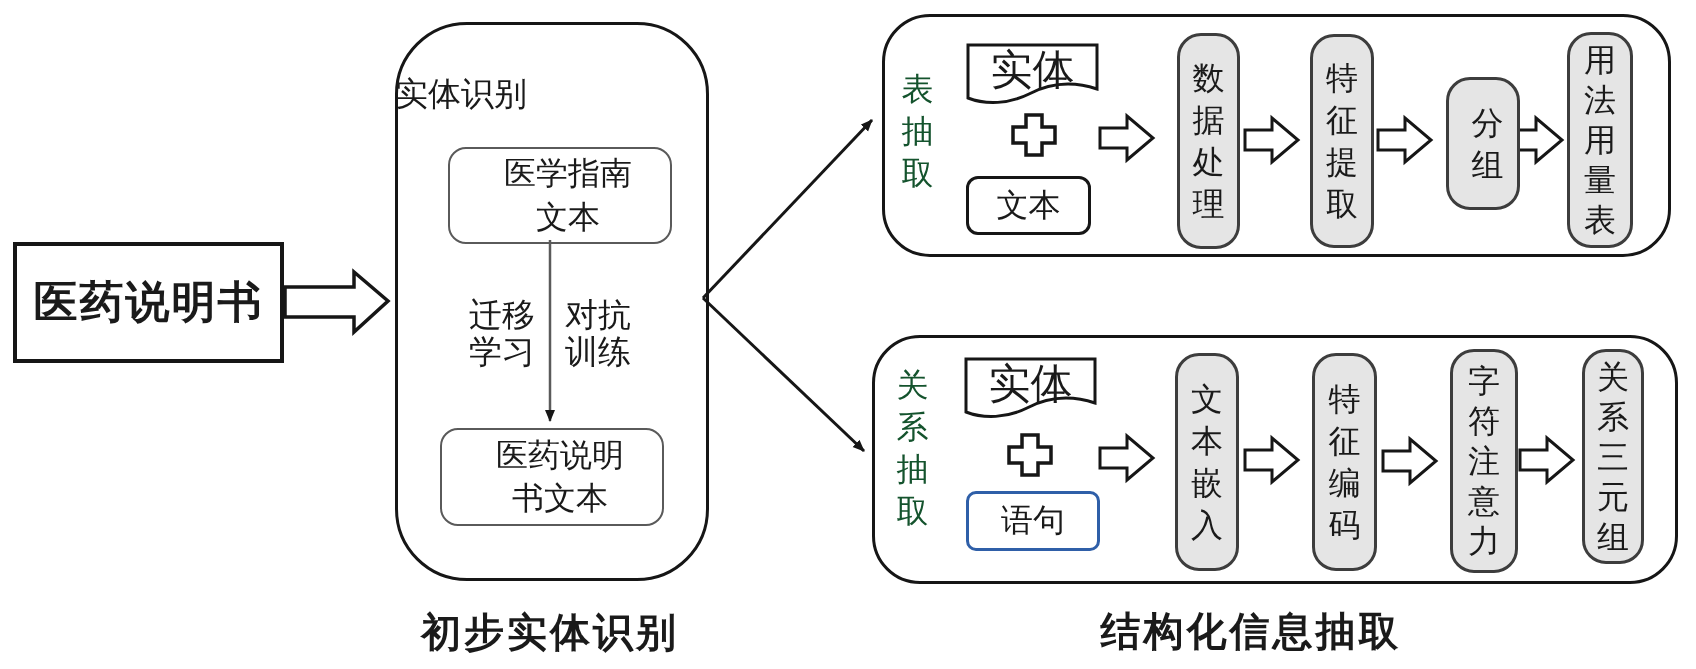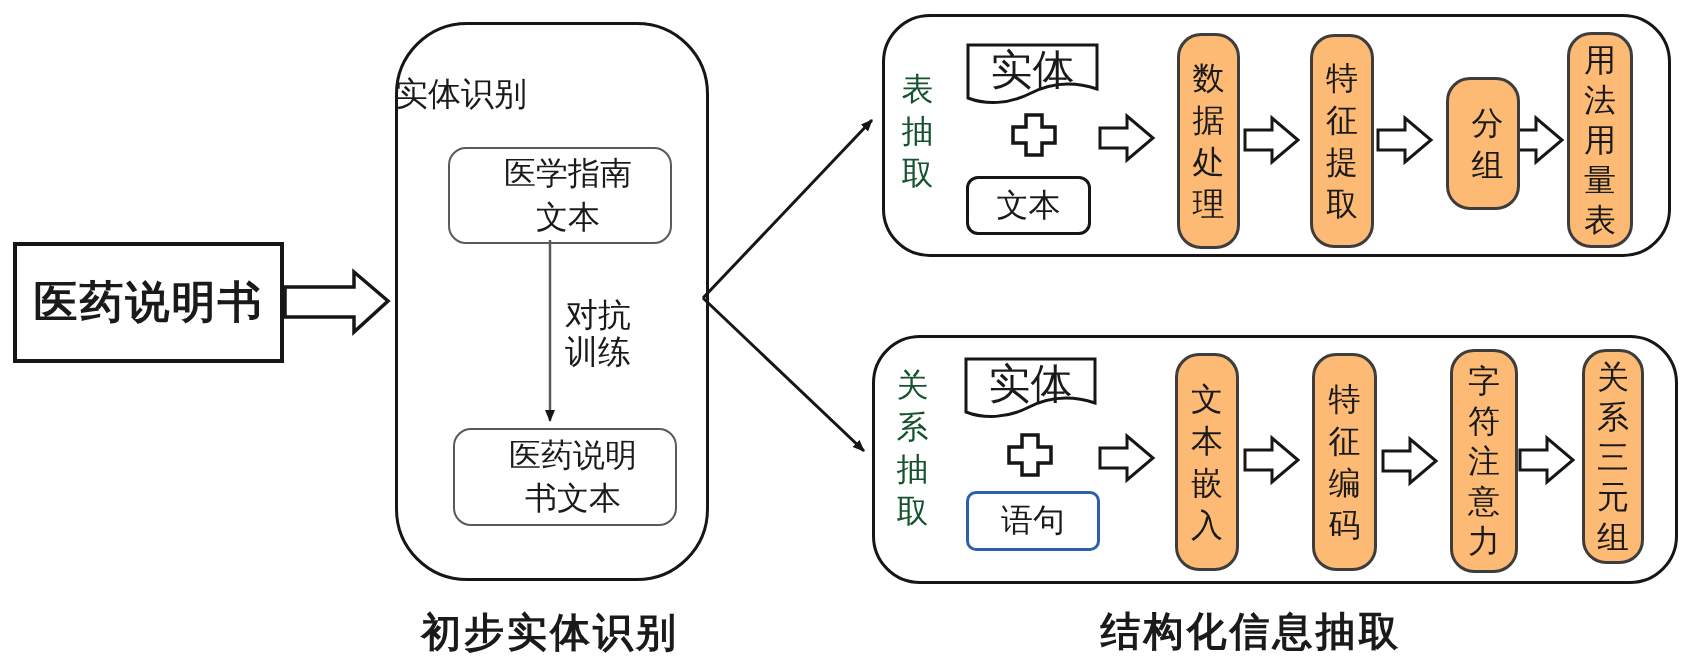--- a/index.html
+++ b/index.html
@@ -14,21 +14,21 @@
 
   
   .source-box{left:13px;top:242px;width:263px;height:113px;border:4px solid #161616;
     font-size:44px;font-weight:bold;letter-spacing:2px;}
 
   
   .ner-container{left:395px;top:22px;width:308px;height:553px;border:3px solid #161616;border-radius:72px;}
   .ner-title{left:395px;top:72px;width:308px;text-align:left;font-size:33px;}
   .inner-round{border:2.5px solid #5a5a5a;border-radius:18px;font-size:32px;line-height:1.35;padding-left:16px;}
   .guide-box{left:448px;top:147px;width:204px;height:93px;}
-  .instr-box{left:453px;top:428px;width:204px;height:94px;}
+  .instr-box{left:440px;top:428px;width:204px;height:94px;}
   .edge-label{font-size:33px;line-height:37px;width:84px;top:297px;}
   .transfer-label{left:460px;}
   .adversarial-label{left:556px;}
 
   
   .caption{font-size:40px;font-weight:bold;text-align:center;letter-spacing:3px;}
   .caption-left{left:385px;top:605px;width:330px;}
   .caption-right{left:1021px;top:604px;width:460px;}
 
   
@@ -42,21 +42,21 @@
   .table-side{left:899px;top:68px;}
   .relation-side{left:894px;top:364px;}
 
   .doc-label{width:129px;height:50px;font-size:42px;}
   .doc-label-top{left:968px;top:45px;}
   .doc-label-bottom{left:966px;top:359px;}
 
   .text-box{left:966px;top:176px;width:119px;height:53px;border:3.5px solid #161616;border-radius:12px;font-size:32px;}
   .sentence-box{left:966px;top:491px;width:128px;height:54px;border:3px solid #2f5fa8;border-radius:10px;font-size:32px;}
 
-  .step{border:3px solid #3d3d3d;border-radius:24px;background:#fdba74;}
+  .step{border:3px solid #3d3d3d;border-radius:24px;background:#e5e5e5;}
   .s-t1{left:1177px;top:33px;width:57px;height:210px;}
   .s-t2{left:1310px;top:34px;width:58px;height:208px;}
   .s-t3{left:1446px;top:77px;width:59px;height:127px;padding-left:9px;}
   .s-t4{left:1567px;top:32px;width:60px;height:210px;}
   .s-b1{left:1175px;top:353px;width:58px;height:212px;}
   .s-b2{left:1312px;top:353px;width:59px;height:212px;}
   .s-b3{left:1450px;top:349px;width:62px;height:218px;}
   .s-b4{left:1582px;top:349px;width:56px;height:209px;}
 </style>
 </head>
@@ -96,20 +96,22 @@
   </svg>
 
   <div class="abs flex-c source-box">
     <span>医药说明书</span>
   </div>
 
   <div class="abs ner-container"></div>
   <div class="abs ner-title">实体识别</div>
   <div class="abs flex-c inner-round guide-box preline">医学指南
 文本</div>
+  <div class="abs preline edge-label transfer-label">迁移
+学习</div>
   <div class="abs preline edge-label adversarial-label">对抗
 训练</div>
   <div class="abs flex-c inner-round instr-box preline">医药说明
 书文本</div>
   <div class="abs caption caption-left">初步实体识别</div>
 
   <div class="abs branch-container table-container"></div>
   <div class="abs vtext side-label table-side">表抽取</div>
   <div class="abs flex-c doc-label doc-label-top">实体</div>
   <div class="abs flex-c text-box">文本</div>

